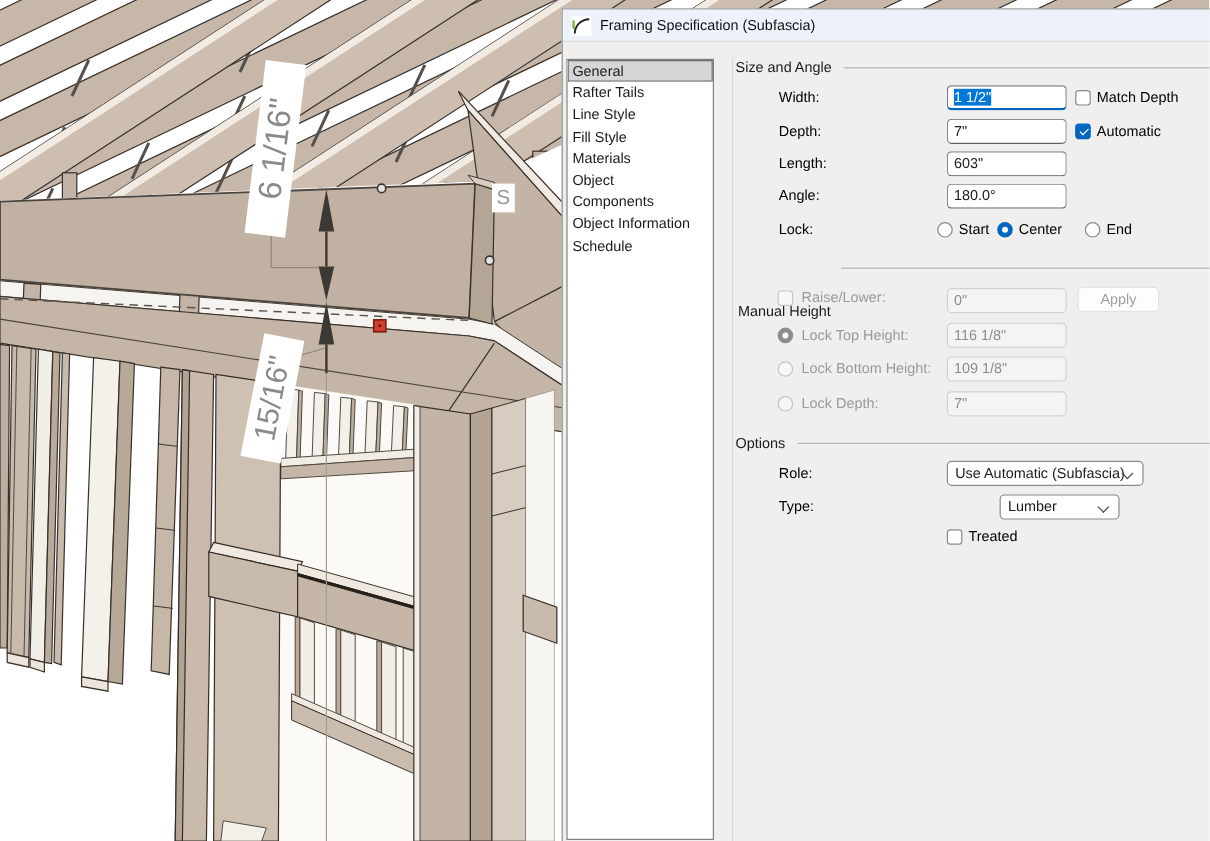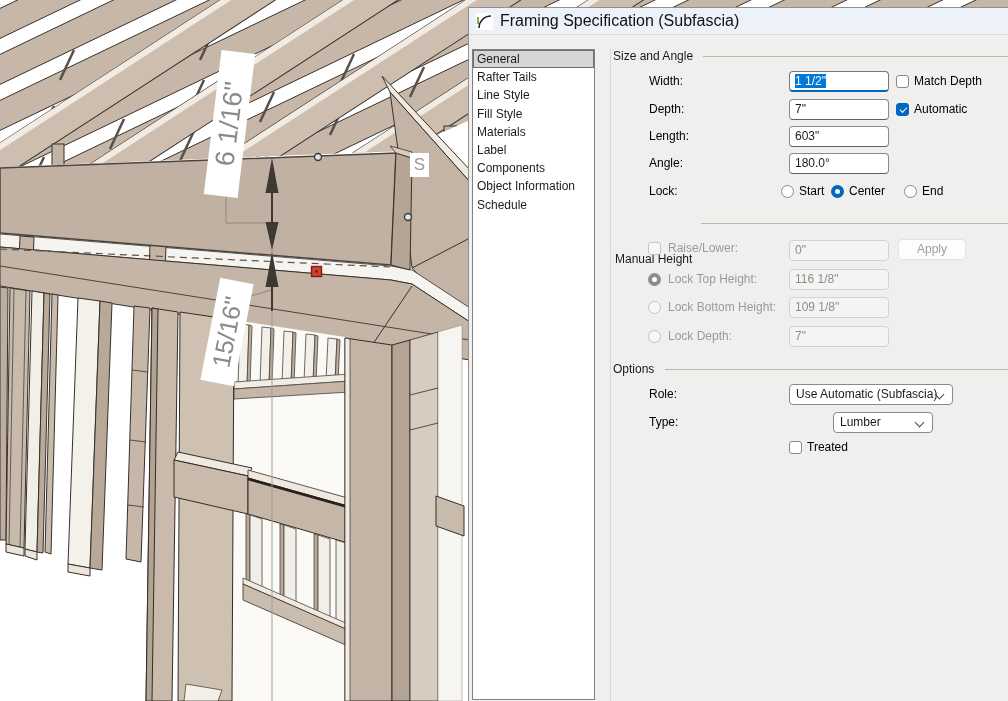--- a/index.html
+++ b/index.html
@@ -15,21 +15,21 @@
         transform:rotate(-79deg);}
   #smark{left:410px;top:153px;width:19px;height:24px;line-height:24px;font-size:17px;
          transform:none;color:#999;}
   
   .dialog{position:absolute;left:468px;top:7px;width:540px;height:694px;
           background:#f0efee;border-left:1px solid #909090;border-top:1px solid #909090;
           font-size:12px;color:#1b1b1b;}
   .titlebar{position:absolute;left:0;top:0;right:0;height:27px;background:#edf1f9;
             border-bottom:1px solid #dcdcdc;display:flex;align-items:center;gap:7px;
             padding-left:7px;box-sizing:border-box;}
-  .titlebar .ttl{font-size:16px;color:#111;}
+  .titlebar .ttl{font-size:12px;color:#111;}
   .dbody{position:absolute;left:0;top:27px;right:0;bottom:0;}
   .navpanel{position:absolute;left:3px;top:14px;width:123px;bottom:2px;background:#fff;
             border:1px solid #808080;box-sizing:border-box;}
   .navitem{height:18.2px;line-height:18.2px;padding-left:4px;white-space:nowrap;overflow:hidden;}
   .navitem.sel{background:#d6d6d6;box-shadow:inset 0 0 0 1px #6e6e6e;}
   .vsplit{position:absolute;left:141px;top:13px;bottom:0;width:1px;background:#dbd9d7;}
   .sect-title{position:absolute;font-size:12px;color:#1a1a1a;white-space:nowrap;}
   .sect-line{position:absolute;right:0;height:1px;background:#b9b7b4;}
   .flabel{position:absolute;white-space:nowrap;color:#000000;}
   .flabel.dis{color:#9c9a98;}
@@ -272,21 +272,21 @@
     <span class="ttl">Framing Specification (Subfascia)</span>
   </div>
   <div class="dbody">
 
     <div class="navpanel">
       <div class="navitem sel">General</div>
       <div class="navitem">Rafter Tails</div>
       <div class="navitem">Line Style</div>
       <div class="navitem">Fill Style</div>
       <div class="navitem">Materials</div>
-      <div class="navitem">Label</div>
+      <div class="navitem">Object</div>
       <div class="navitem">Components</div>
       <div class="navitem">Object Information</div>
       <div class="navitem">Schedule</div>
     </div>
     <div class="vsplit"></div>
 
     <div class="sect-title" style="left:144px;top:14px;">Size and Angle</div>
     <div class="sect-line" style="left:234px;top:21px;"></div>
 
     <div class="flabel" style="left:180px;top:39px;">Width:</div>

